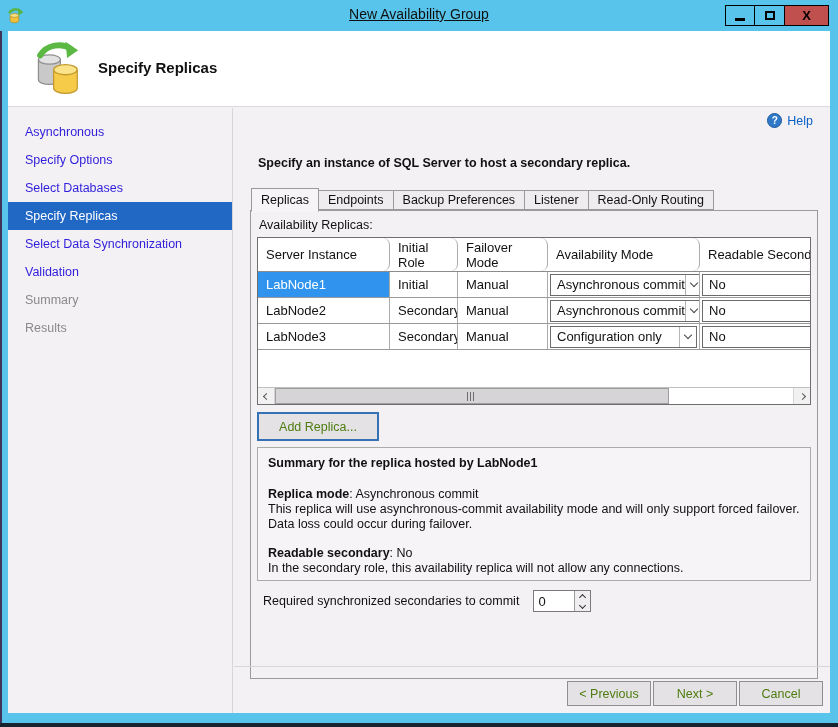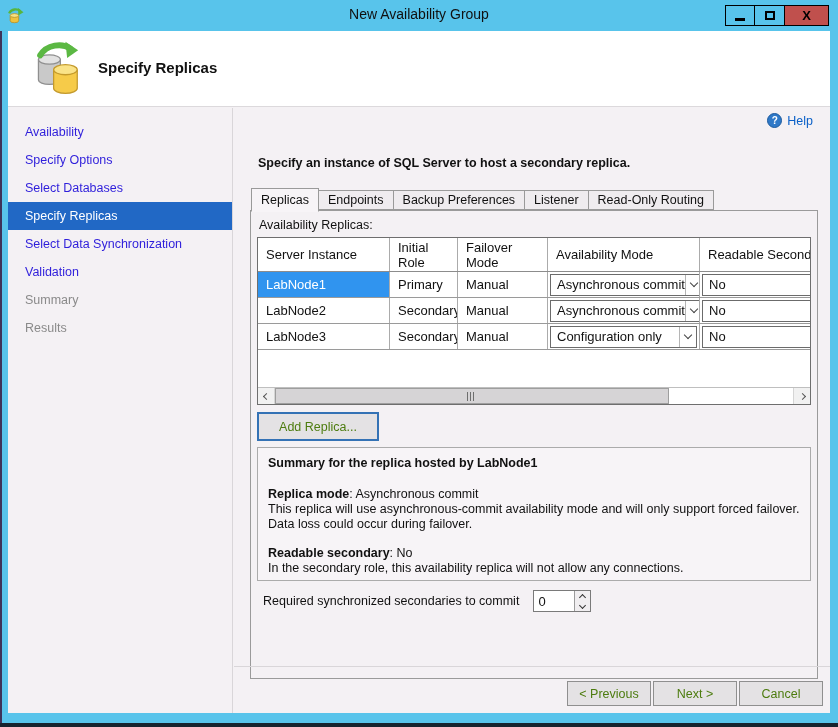--- a/index.html
+++ b/index.html
@@ -2,21 +2,21 @@
 <html><head>
 <meta charset="utf-8">
 <style>
   html,body{margin:0;padding:0;background:#222;}
   *{box-sizing:border-box;}
   .window{position:relative;width:838px;height:727px;background:#58C4EB;overflow:hidden;
           font-family:"Liberation Sans","DejaVu Sans",sans-serif;color:#111;}
   
   .titlebar{position:absolute;top:0;left:0;right:0;height:31px;}
   .app-icon{position:absolute;left:7px;top:7px;width:17px;height:17px;}
-  .win-title{position:absolute;left:0;right:0;top:6px;text-align:center;font-size:14px;color:#101010;}
+  .win-title{position:absolute;left:0;right:0;top:6px;text-align:center;font-size:14px;color:#101010;text-decoration:underline;}
   .winbtns{position:absolute;right:9px;top:5px;display:flex;}
   .winbtn{height:21px;border:1px solid #000;display:flex;align-items:center;justify-content:center;cursor:pointer;}
   .winbtn.min{width:30px;}
   .winbtn.max{width:30px;border-left:none;}
   .winbtn.close{width:44px;background:#C0504D;border-left:none;}
   .glyph-min{width:10px;height:3px;background:#000;margin-top:7px;}
   .glyph-max{width:10px;height:9px;border:2px solid #000;}
   .glyph-x{font-size:13px;font-weight:bold;color:#000;line-height:1;}
   
   .edge-left{position:absolute;left:0;top:31px;bottom:0;width:2px;background:#3E3359;z-index:9;}
@@ -43,21 +43,21 @@
        height:20px;display:flex;align-items:center;cursor:pointer;white-space:nowrap;}
   .tab.active{height:24px;background:#F7F4F7;border-bottom:1px solid #F7F4F7;margin-bottom:-2px;z-index:3;}
   .tabpanel{position:absolute;left:16px;right:12px;top:102px;height:469px;background:#F4F1F4;border:1px solid #9A9A9A;}
   .grid-label{position:absolute;left:8px;top:7px;font-size:12.5px;}
   
   .grid{position:absolute;left:6px;right:6px;top:26px;height:168px;border:1px solid #6E6E6E;background:#FFF;
         display:flex;flex-direction:column;overflow:hidden;}
   .g-head{display:flex;height:34px;border-bottom:1px solid #8C8C8C;flex:0 0 auto;}
   .gc{padding-left:8px;display:flex;align-items:center;font-size:13px;border-right:1px solid #ABABAB;
       overflow:hidden;white-space:nowrap;}
-  .g-head .gc{white-space:normal;line-height:15px;}
+  .g-head .gc{white-space:normal;line-height:15px;border-radius:7px;}
   .c1{flex:0 0 132px;} .c2{flex:0 0 68px;} .c3{flex:0 0 90px;}
   .c4{flex:0 0 152px;padding:0;} .c5{flex:0 0 150px;padding:0;border-right:none;}
   .g-head .c4,.g-head .c5{padding-left:8px;}
   .g-row{display:flex;height:26px;border-bottom:1px solid #9A9A9A;flex:0 0 auto;background:#FFF;}
   .cell-sel{background:#3094EF;color:#FFF;}
   .combo{display:flex;align-items:center;border:1px solid #6B6B6B;background:#FFF;height:22px;margin:1px 2px;flex:1;cursor:pointer;}
   .combo-text{flex:1;padding-left:6px;font-size:13px;white-space:nowrap;overflow:hidden;}
   .combo-arrow{width:17px;align-self:stretch;border-left:1px solid #B5B5B5;display:flex;align-items:center;justify-content:center;}
   .chev{width:6px;height:6px;border-right:1.5px solid #444;border-bottom:1.5px solid #444;transform:rotate(45deg);margin-top:-3px;}
   .g-fill{flex:1;background:#FFF;}
@@ -136,21 +136,21 @@
           <path d="M12 17 C20 4 38 2 48 9" fill="none" stroke="#5BB843" stroke-width="7" stroke-linecap="round"></path>
           <path d="M42 1 L57 11 L44 20 Z" fill="#5BB843"></path>
           <path d="M28 34 v22 a14 6 0 0 0 28 0 v-22" fill="#F6CB49" stroke="#C49A2C" stroke-width="1.5"></path>
           <ellipse cx="42" cy="34" rx="14" ry="6" fill="#FAE388" stroke="#C49A2C" stroke-width="1.5"></ellipse>
         </svg>
       </span>
       <span class="hdr-title">Specify Replicas</span>
     </div>
 
     <div class="sidebar">
-      <div class="side-item link">Availability</div>
+      <div class="side-item link">Asynchronous</div>
       <div class="side-item link">Specify Options</div>
       <div class="side-item link">Select Databases</div>
       <div class="side-item selected">Specify Replicas</div>
       <div class="side-item link">Select Data Synchronization</div>
       <div class="side-item link">Validation</div>
       <div class="side-item disabled">Summary</div>
       <div class="side-item disabled">Results</div>
     </div>
 
     <div class="main">
@@ -176,21 +176,21 @@
           <div class="g-head">
             <div class="gc c1">Server Instance</div>
             <div class="gc c2">Initial Role</div>
             <div class="gc c3">Failover Mode</div>
             <div class="gc c4">Availability Mode</div>
             <div class="gc c5">Readable Secondary</div>
           </div>
 
           <div class="g-row">
             <div class="gc c1 cell-sel">LabNode1</div>
-            <div class="gc c2">Primary</div>
+            <div class="gc c2">Initial</div>
             <div class="gc c3">Manual</div>
             <div class="gc c4">
                 <div class="combo">
                   <span class="combo-text">Asynchronous commit</span>
                   <span class="combo-arrow">
                     <i class="chev"></i>
                   </span>
                 </div>
               </div>
             <div class="gc c5">

